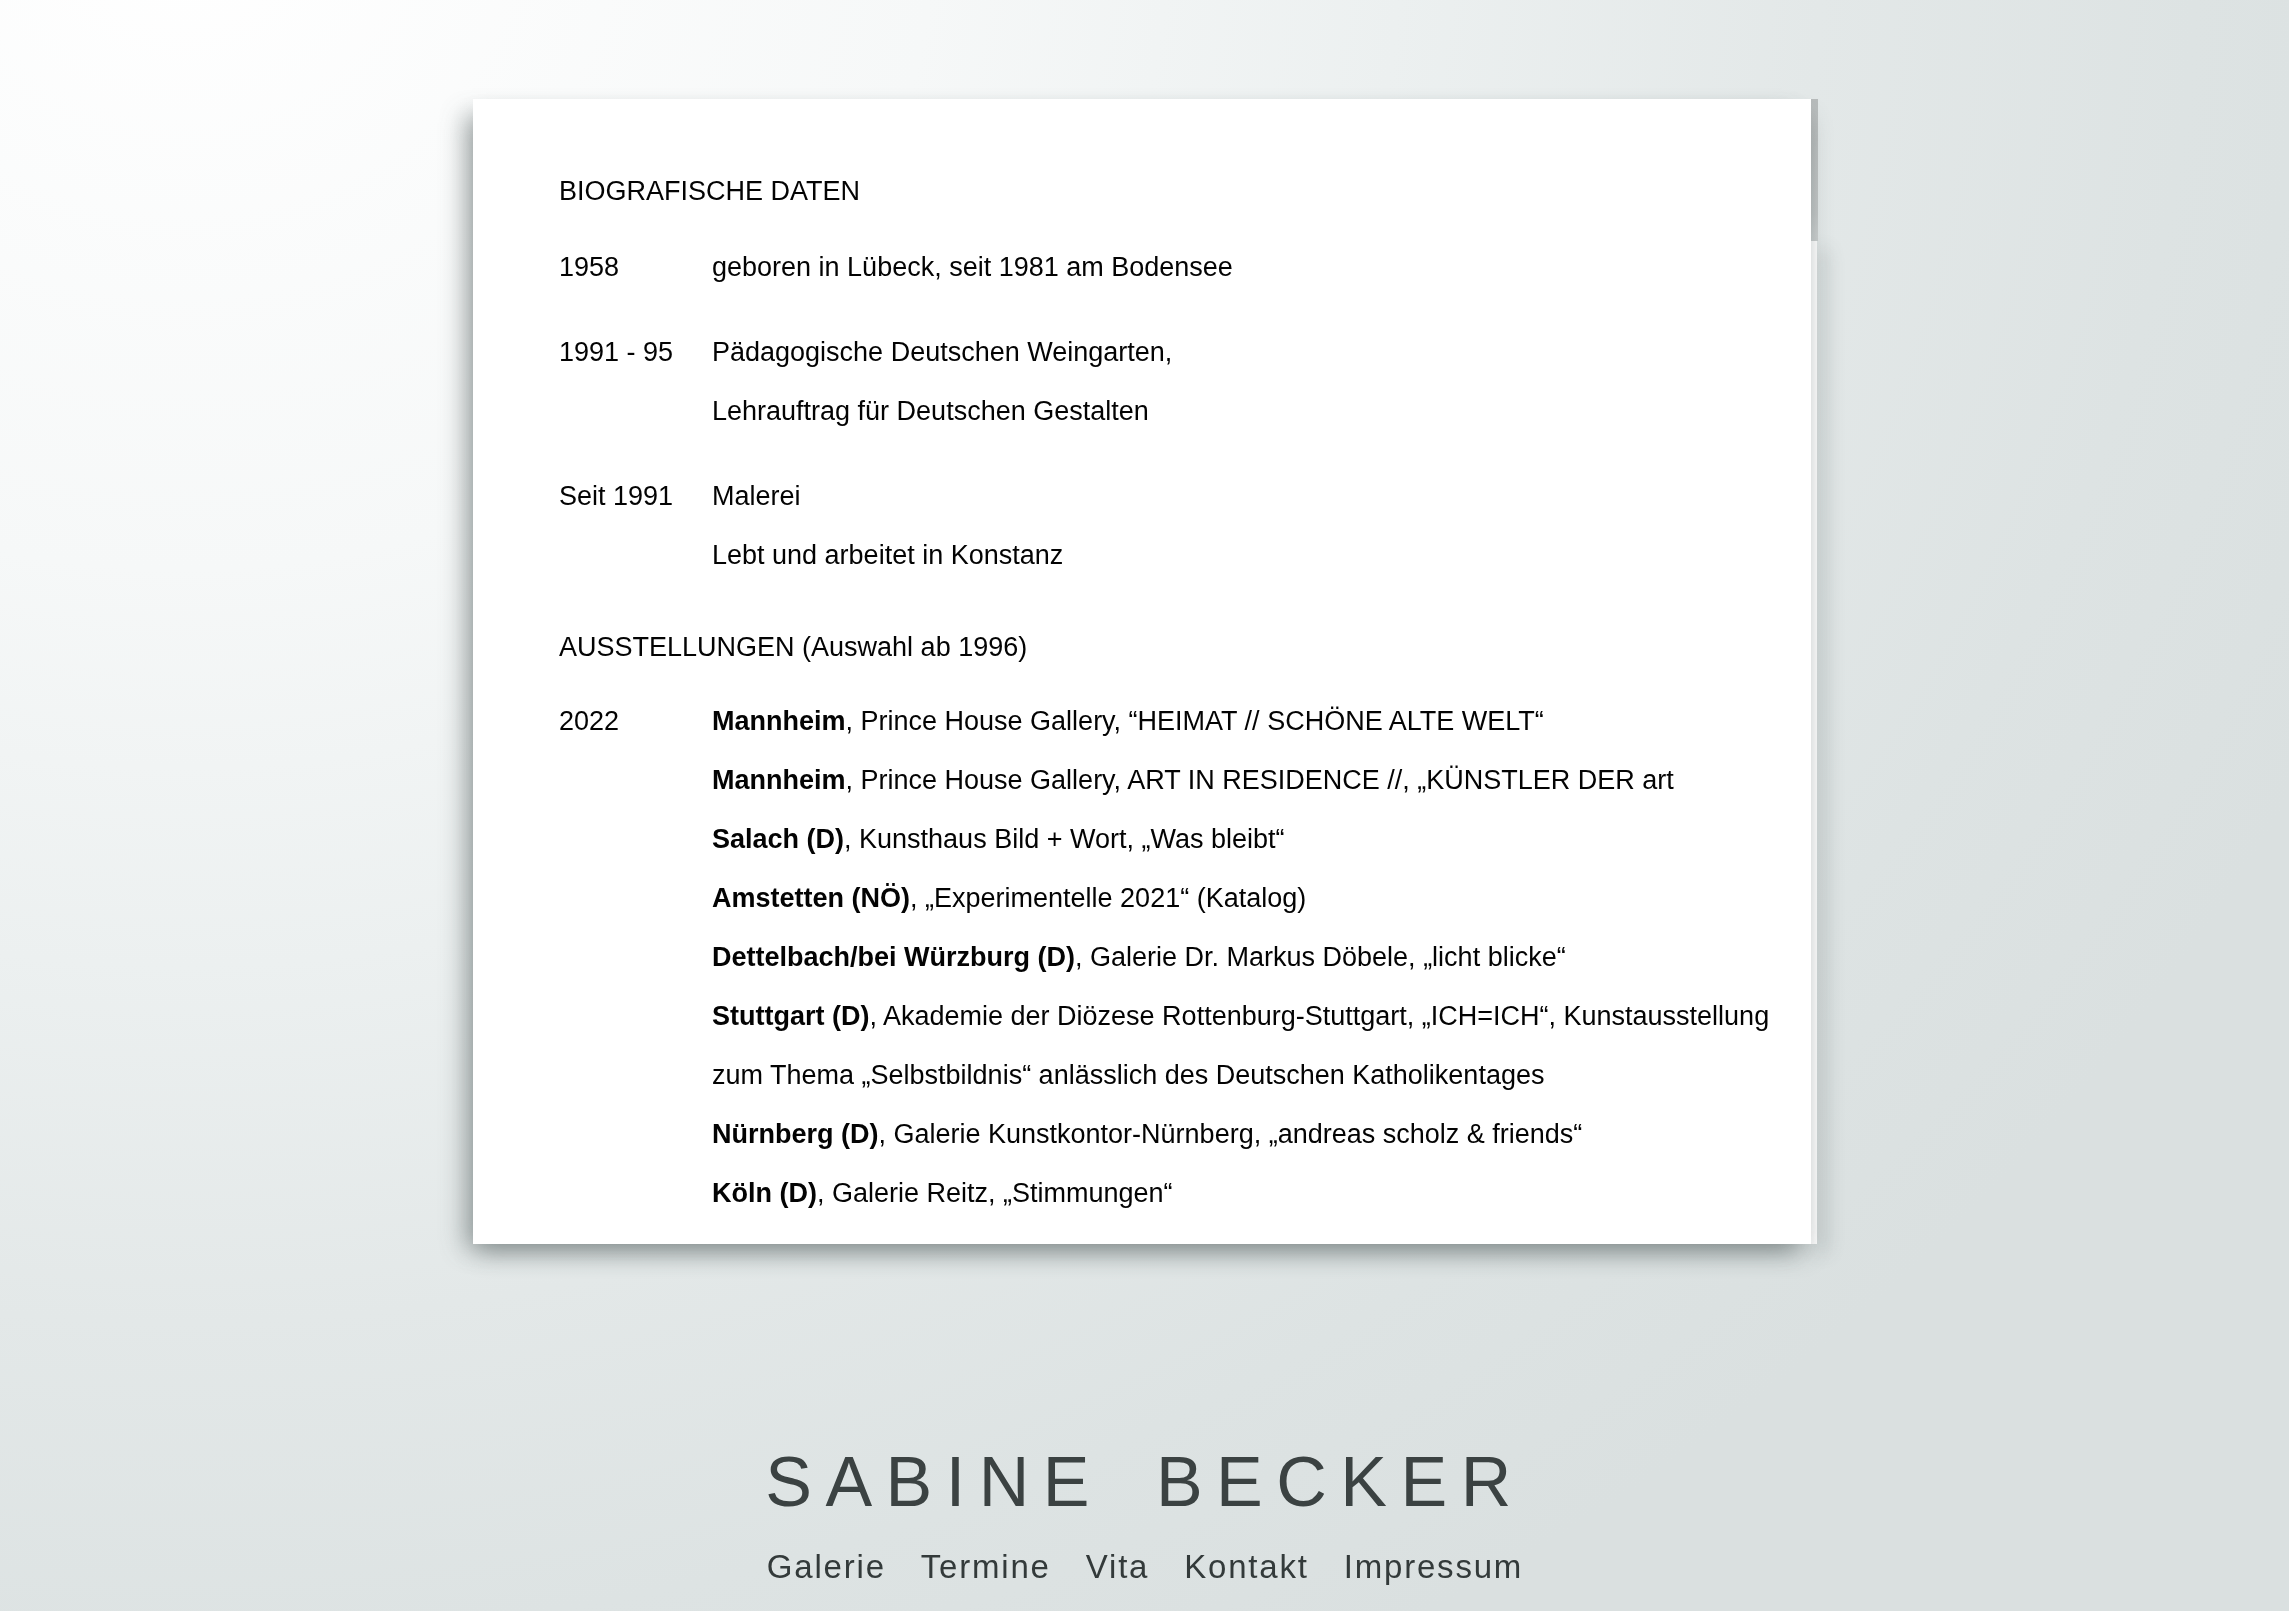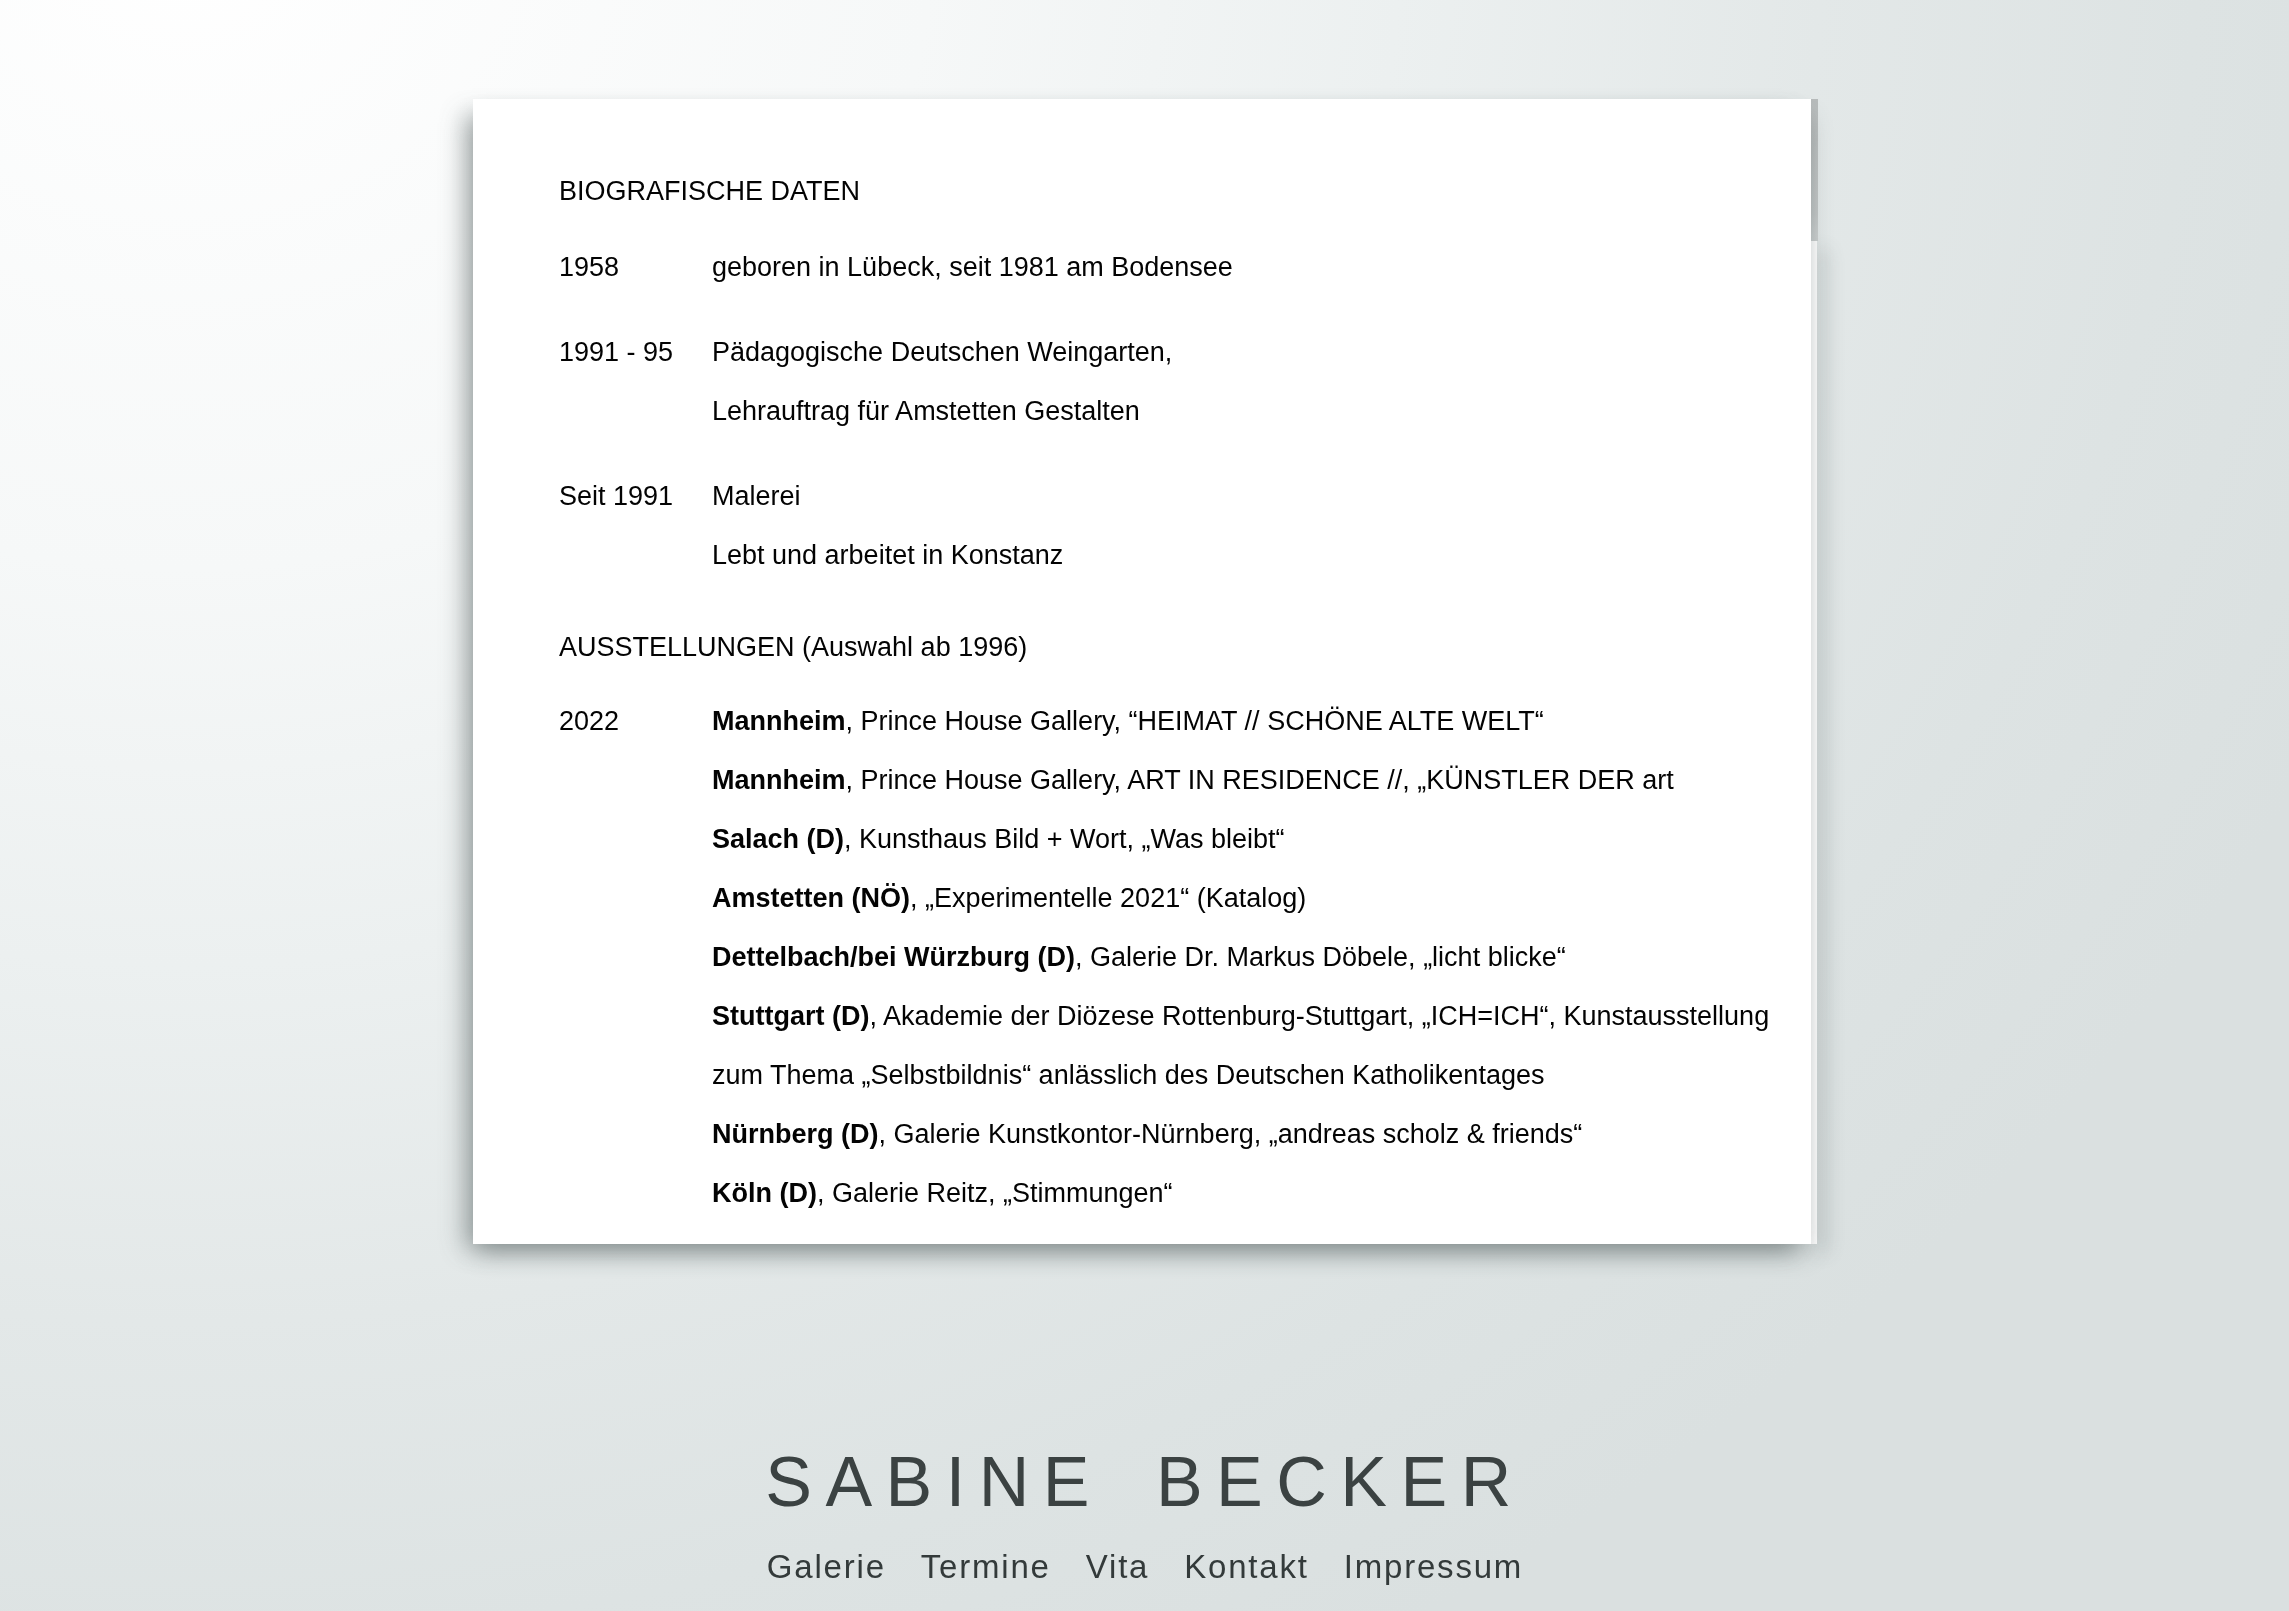--- a/index.html
+++ b/index.html
@@ -67,21 +67,21 @@
         <div class="v-row" style="margin-bottom: 26px;">
           <div class="v-year">1958</div>
           <div class="v-lines">
             <div class="v-line">geboren in Lübeck, seit 1981 am Bodensee</div>
           </div>
         </div>
         <div class="v-row" style="margin-bottom: 26px;">
           <div class="v-year">1991 - 95</div>
           <div class="v-lines">
             <div class="v-line">Pädagogische Deutschen Weingarten,</div>
-            <div class="v-line">Lehrauftrag für Amstetten Gestalten</div>
+            <div class="v-line">Lehrauftrag für Deutschen Gestalten</div>
           </div>
         </div>
         <div class="v-row" style="margin-bottom: 33px;">
           <div class="v-year">Seit 1991</div>
           <div class="v-lines">
             <div class="v-line">Malerei</div>
             <div class="v-line">Lebt und arbeitet in Konstanz</div>
           </div>
         </div>
         <div class="v-heading" style="margin-bottom: 15.3px;">AUSSTELLUNGEN (Auswahl ab 1996)</div>

